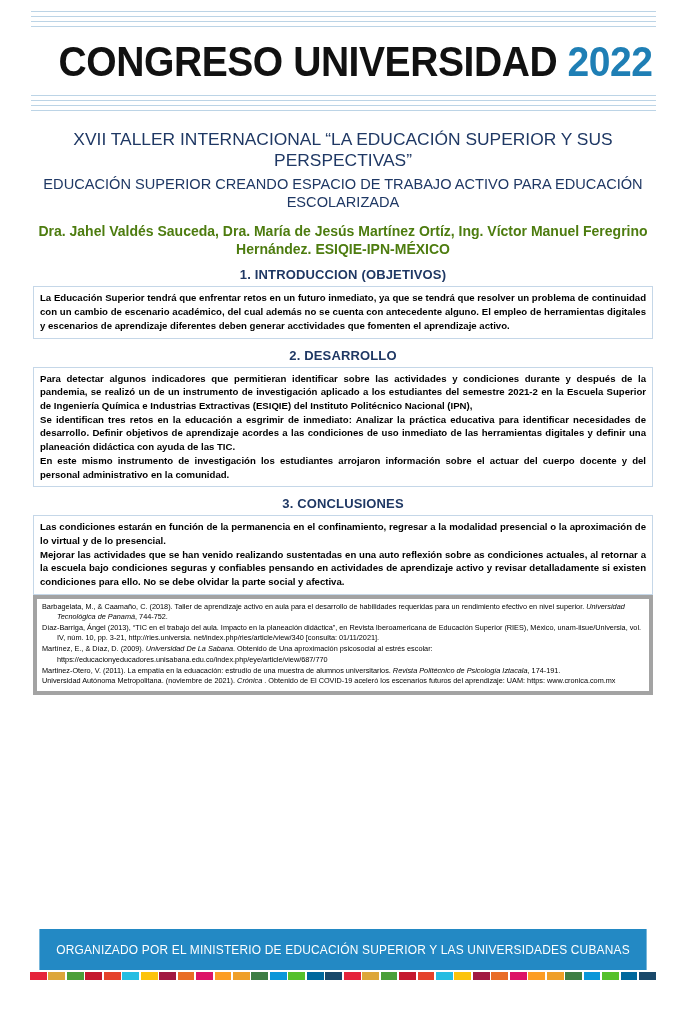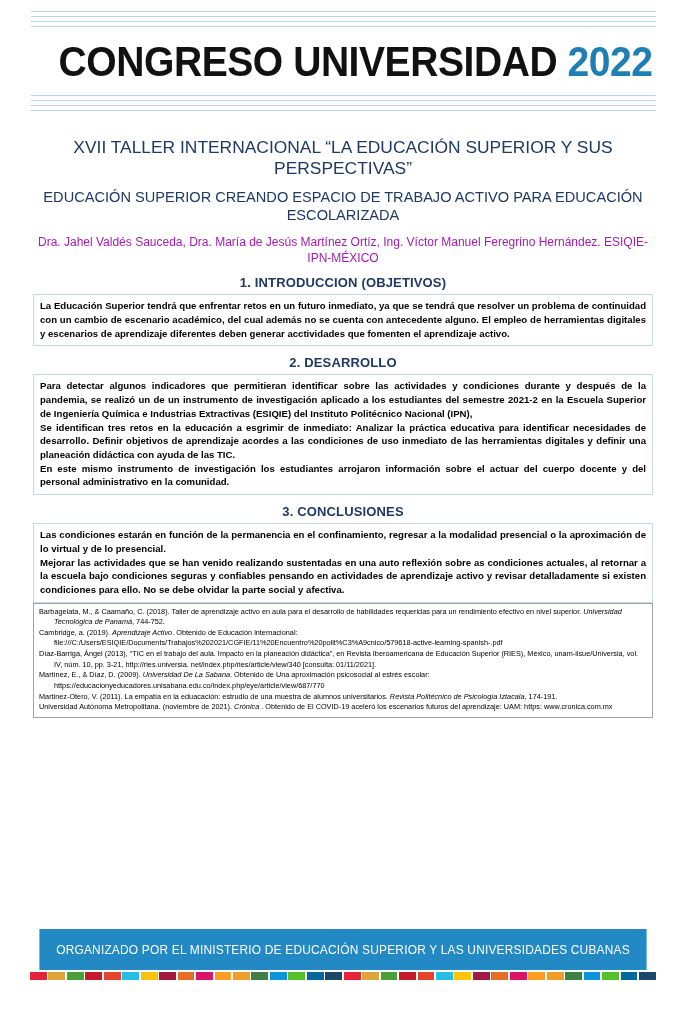--- a/index.html
+++ b/index.html
@@ -59,36 +59,36 @@
   
   .title-block {
     text-align: center;
     color: #1f3864;
     padding: 18px 36px 0 36px;
   }
   .main-title {
     font-size: 17.4px;
     line-height: 1.22;
     font-weight: normal;
-    margin: 8px;
+    margin: 0;
     color: #1f3864;
   }
   .sub-title {
     font-size: 14.6px;
     line-height: 1.25;
     margin: 3px 0 0 0;
     color: #1f3864;
     font-weight: normal;
   }
   .authors {
-    font-size: 12px;
+    font-size: 14px;
     line-height: 1.3;
     margin: 11px 0 0 0;
-    color: #a21caf;
-    font-weight: normal;
+    color: #4d7c0f;
+    font-weight: bold;
   }
 
   
   .section {
     margin: 0 33px;
   }
   .section-heading {
     text-align: center;
     color: #1f3864;
     font-weight: bold;
@@ -105,21 +105,21 @@
     font-weight: bold;
     line-height: 1.43;
     text-align: justify;
   }
   .section-box p {
     margin: 0;
   }
 
   
   .refs-box {
-    border: 1px solid #a3a3a3;
+    border: 4px solid #a3a3a3;
     box-sizing: border-box;
     padding: 3px 5px 4px 5px;
     color: #000000;
     font-size: 7.3px;
     line-height: 1.42;
     text-align: left;
   }
   .ref-item {
     margin: 0 0 0.5px 0;
     padding-left: 15px;
@@ -213,21 +213,20 @@
     <div class="section-heading">3. CONCLUSIONES</div>
     <div class="section-box">
       <p>Las condiciones estarán en función de la permanencia en el confinamiento, regresar a la modalidad presencial o la aproximación de lo virtual y de lo presencial.</p>
       <p>Mejorar las actividades que se han venido realizando sustentadas en una auto reflexión sobre as condiciones actuales, al retornar a la escuela bajo condiciones seguras y confiables pensando en actividades de aprendizaje activo y revisar detalladamente si existen condiciones para ello. No se debe olvidar la parte social y afectiva.</p>
     </div>
   </div>
 
   <div class="section">
     <div class="refs-box">
       <div class="ref-item">Barbagelata, M., &amp; Caamaño, C. (2018). Taller de aprendizaje activo en aula para el desarrollo de habilidades requeridas para un rendimiento efectivo en nivel superior. <i>Universidad Tecnológica de Panamá</i>, 744-752.</div>
-      <div class="ref-item">Cambridge, a. (2019). <i>Aprendizaje Activo</i>. Obtenido de Educación internacional: file:///C:/Users/ESIQIE/Documents/Trabajos%202021/CGFIE/11%20Encuentro%20polit%C3%A9cnico/579618-active-learning-spanish-.pdf</div>
       <div class="ref-item">Díaz-Barriga, Ángel (2013), “TIC en el trabajo del aula. Impacto en la planeación didáctica”, en Revista Iberoamericana de Educación Superior (RIES), México, unam-iisue/Universia, vol. IV, núm. 10, pp. 3-21, http://ries.universia. net/index.php/ries/article/view/340 [consulta: 01/11/2021].</div>
       <div class="ref-item">Martínez, E., &amp; Díaz, D. (2009). <i>Universidad De La Sabana</i>. Obtenido de Una aproximación psicosocial al estrés escolar: https://educacionyeducadores.unisabana.edu.co/index.php/eye/article/view/687/770</div>
       <div class="ref-item">Martinez-Otero, V. (2011). La empatía en la eduacación: estrudio de una muestra de alumnos universitarios. <i>Revista Politécnico de Psicología Iztacala</i>, 174-191.</div>
       <div class="ref-item">Universidad Autónoma Metropolitana. (noviembre de 2021). <i>Crónica</i> . Obtenido de El COVID-19 aceleró los escenarios futuros del aprendizaje: UAM: https: www.cronica.com.mx</div>
     </div>
   </div>
 
   <div class="footer">
     <div class="footer-banner" style="background: rgb(35, 137, 196);">ORGANIZADO POR EL MINISTERIO DE EDUCACIÓN SUPERIOR Y LAS UNIVERSIDADES CUBANAS</div>
     <div class="sdg-bar">

